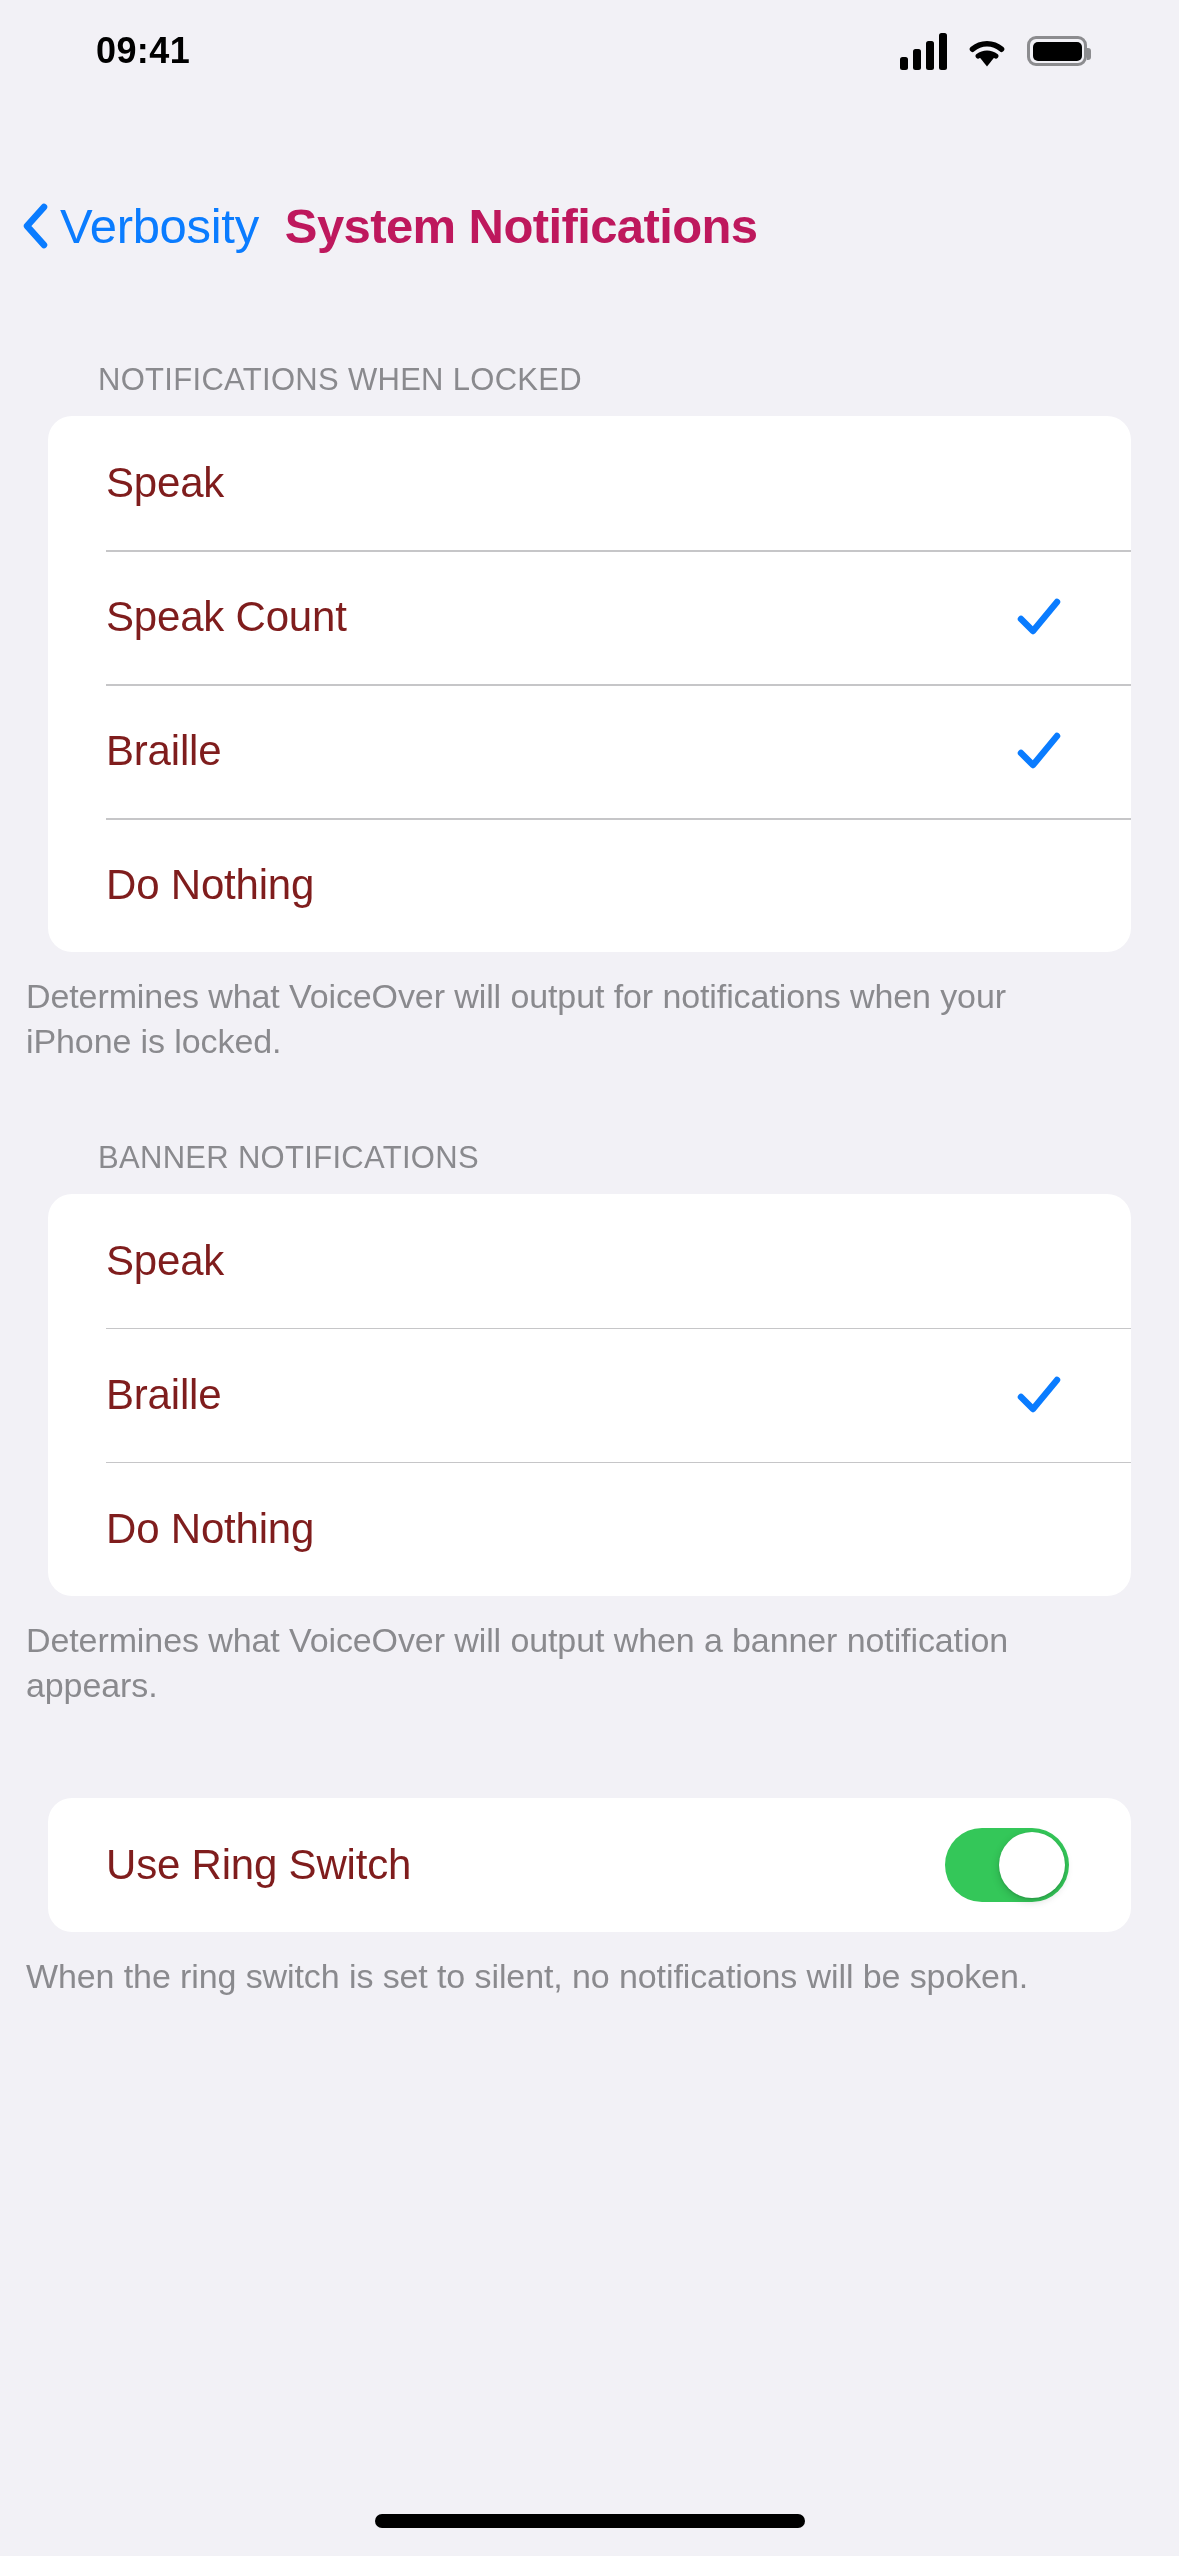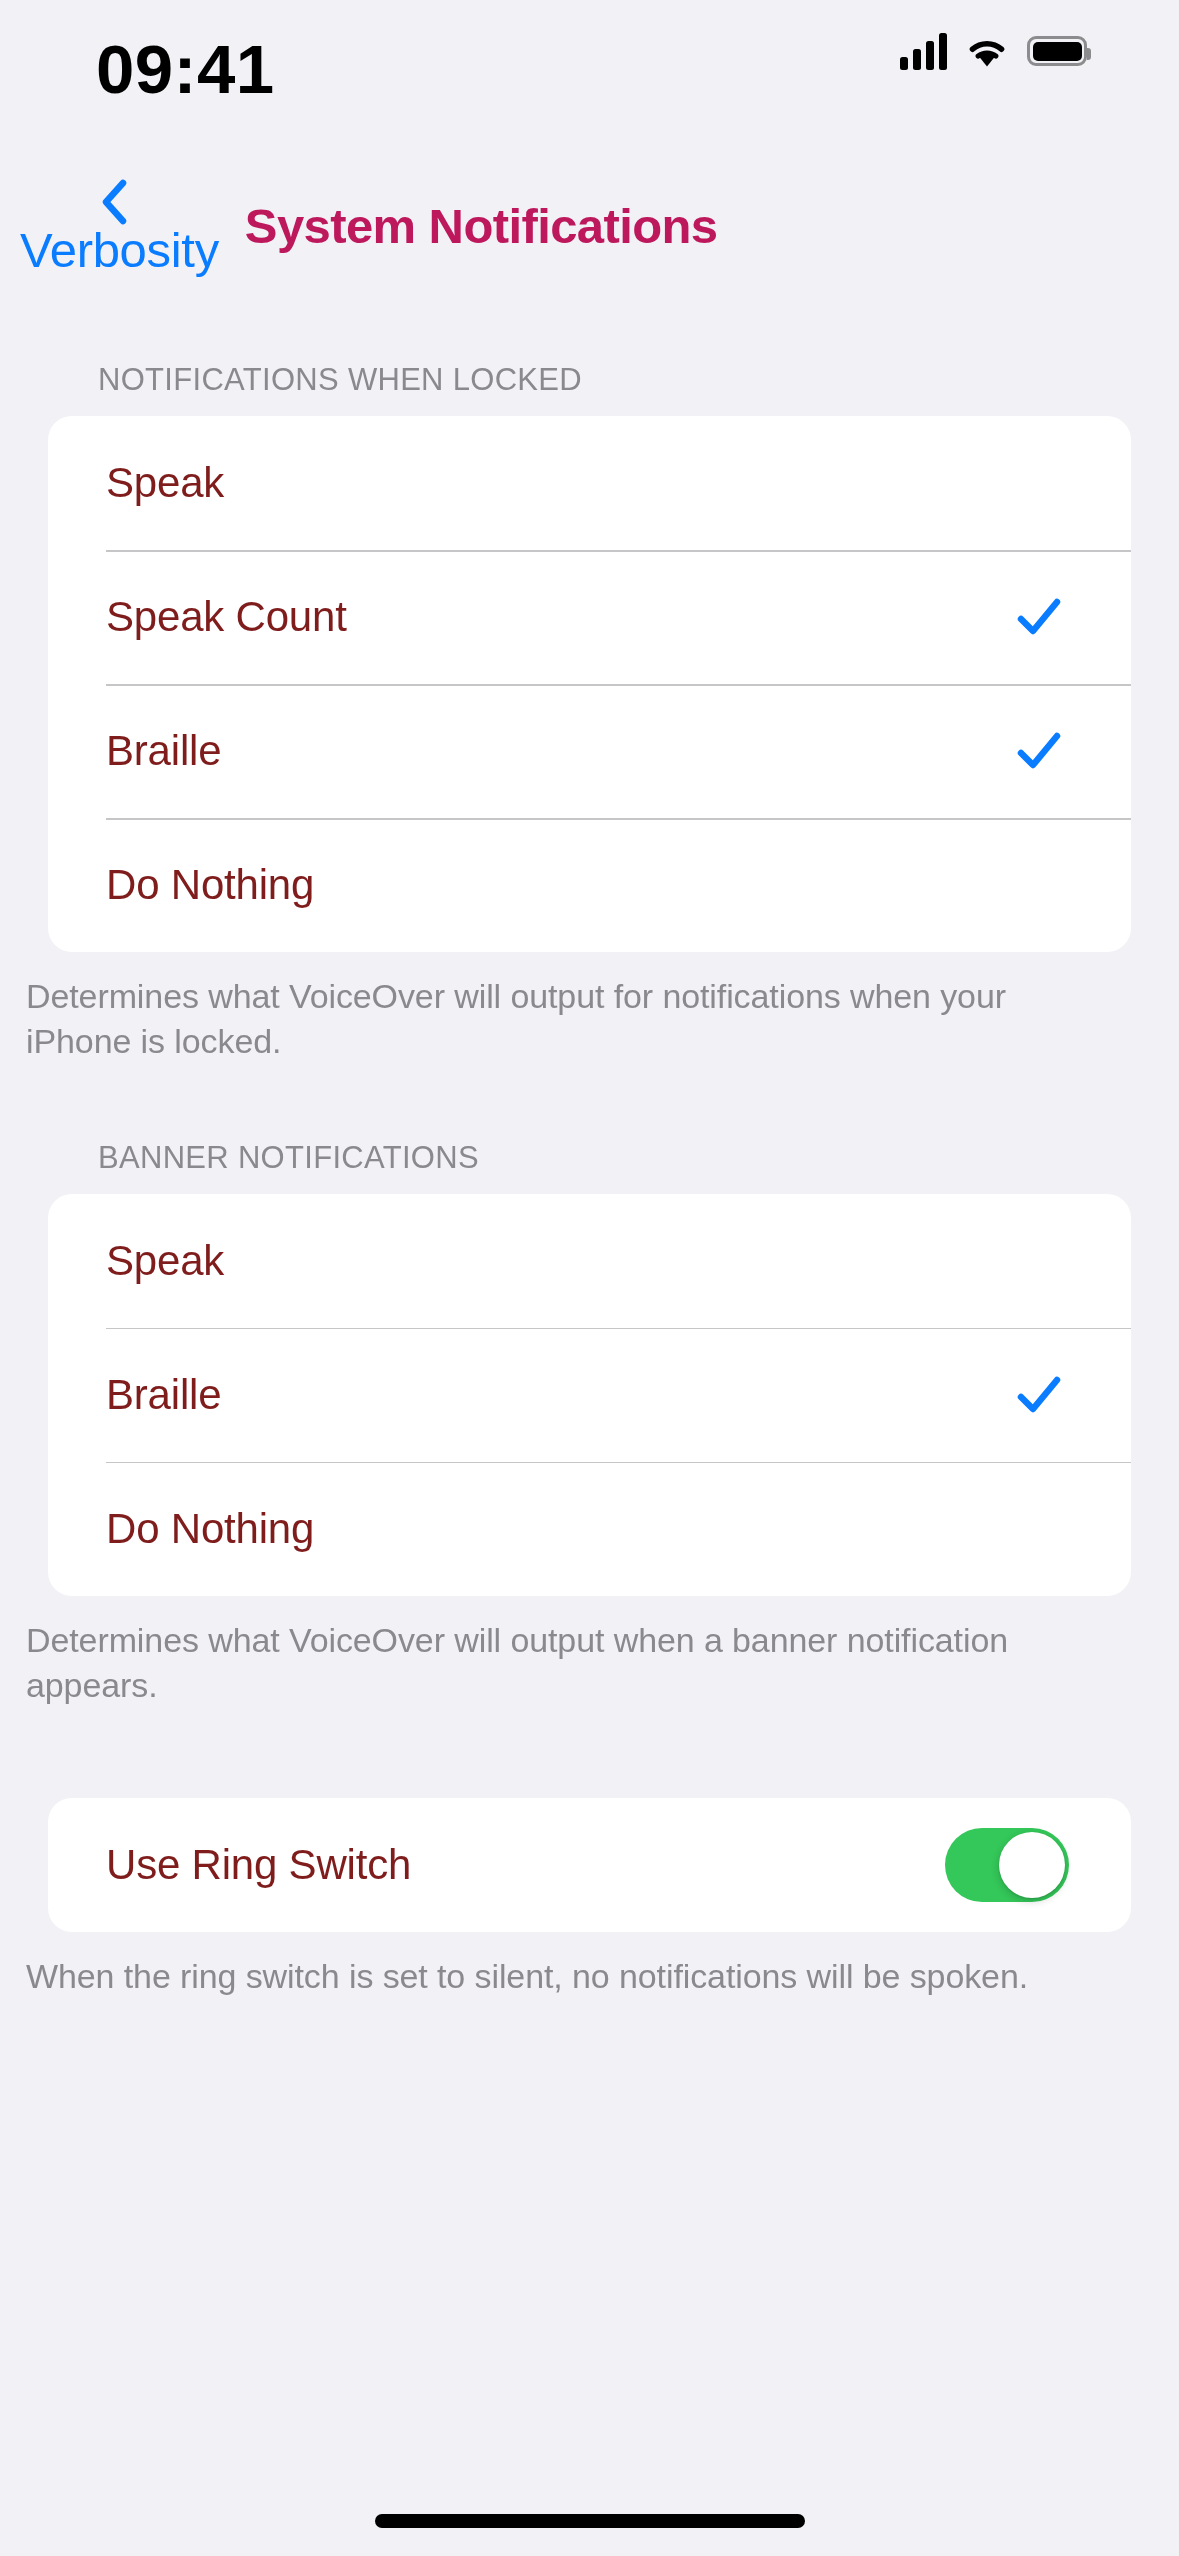--- a/index.html
+++ b/index.html
@@ -14,21 +14,21 @@
   .phone { position:relative; width:1179px; height:2556px; background:#F2F1F6; }
 
   
   .status-bar {
     position:absolute; top:0; left:0; width:1179px; height:145px;
     display:flex; align-items:center; justify-content:space-between;
     padding:0 112px 0 0;
   }
   .status-time {
     position:absolute; left:96px; top:30px;
-    font-size:69px; font-weight:bold; color:#000;
+    font-size:36px; font-weight:bold; color:#000;
     letter-spacing:0.4px;
   }
   .status-right {
     position:absolute; right:92px; top:32px;
     display:flex; align-items:center; gap:18px;
   }
   .cellular { display:flex; align-items:flex-end; gap:5px; height:38px; }
   .cellular i { display:block; width:8px; background:#000; border-radius:2.5px; }
   .cellular i:nth-child(1){ height:13px; }
   .cellular i:nth-child(2){ height:21px; }
@@ -47,21 +47,21 @@
     width:4px; height:12px; background:rgba(0,0,0,0.42);
     border-radius:0 3px 3px 0;
   }
 
   
   .nav-bar {
     position:absolute; top:178px; left:0; width:1179px; height:96px;
     display:flex; align-items:center;
   }
   .back-button {
-    display:flex; align-items:center; margin-left:20px; cursor:pointer;flex-direction:column;
+    display:flex; align-items:center; margin-left:20px; cursor:pointer;
   }
   .chev {
     width:30px; height:48px; flex:0 0 auto; margin-right:10px;
   }
   .back-label {
     font-size:49px; color:#0A7CFF; letter-spacing:-0.3px; line-height:1;
   }
   .nav-title {
     font-size:49px; font-weight:bold; color:#be185d;
     margin-left:26px; letter-spacing:-0.6px; line-height:1;

